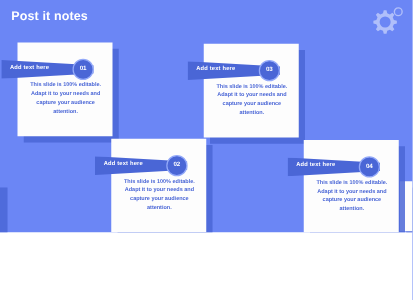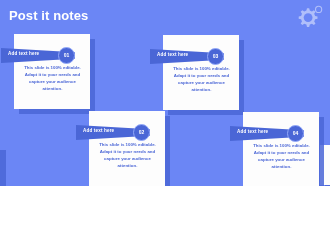--- a/index.html
+++ b/index.html
@@ -18,21 +18,21 @@
     height: 186px;
     background: #6b86f5;
     overflow: hidden;
   }
 
   
   .slide-title {
     position: absolute;
     left: 9px;
     top: 8px;
-    font-size: 13px;
+    font-size: 10px;
     font-weight: bold;
     color: #ffffff;
     letter-spacing: 0.1px;
     white-space: nowrap;
   }
 
   
   .gear-icon {
     position: absolute;
     right: 6px;

